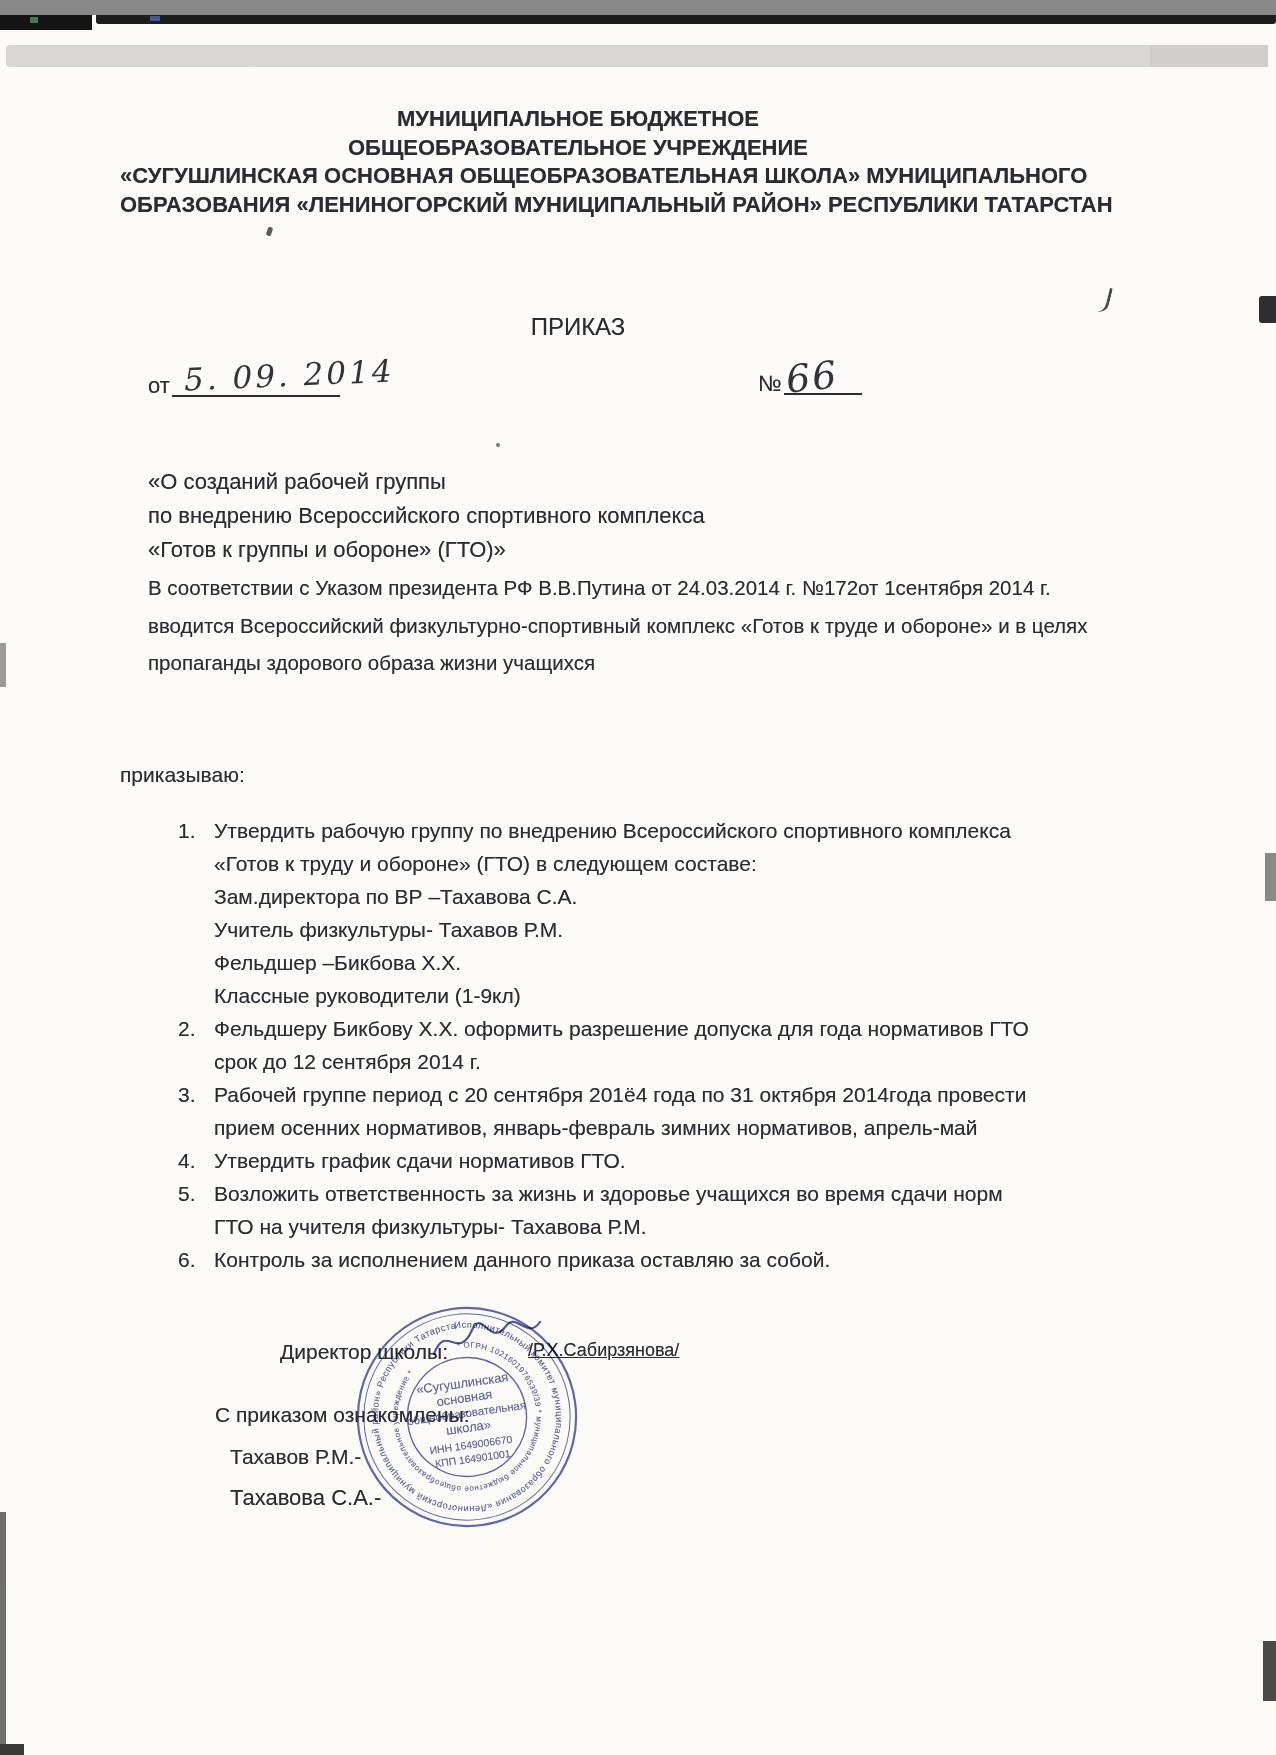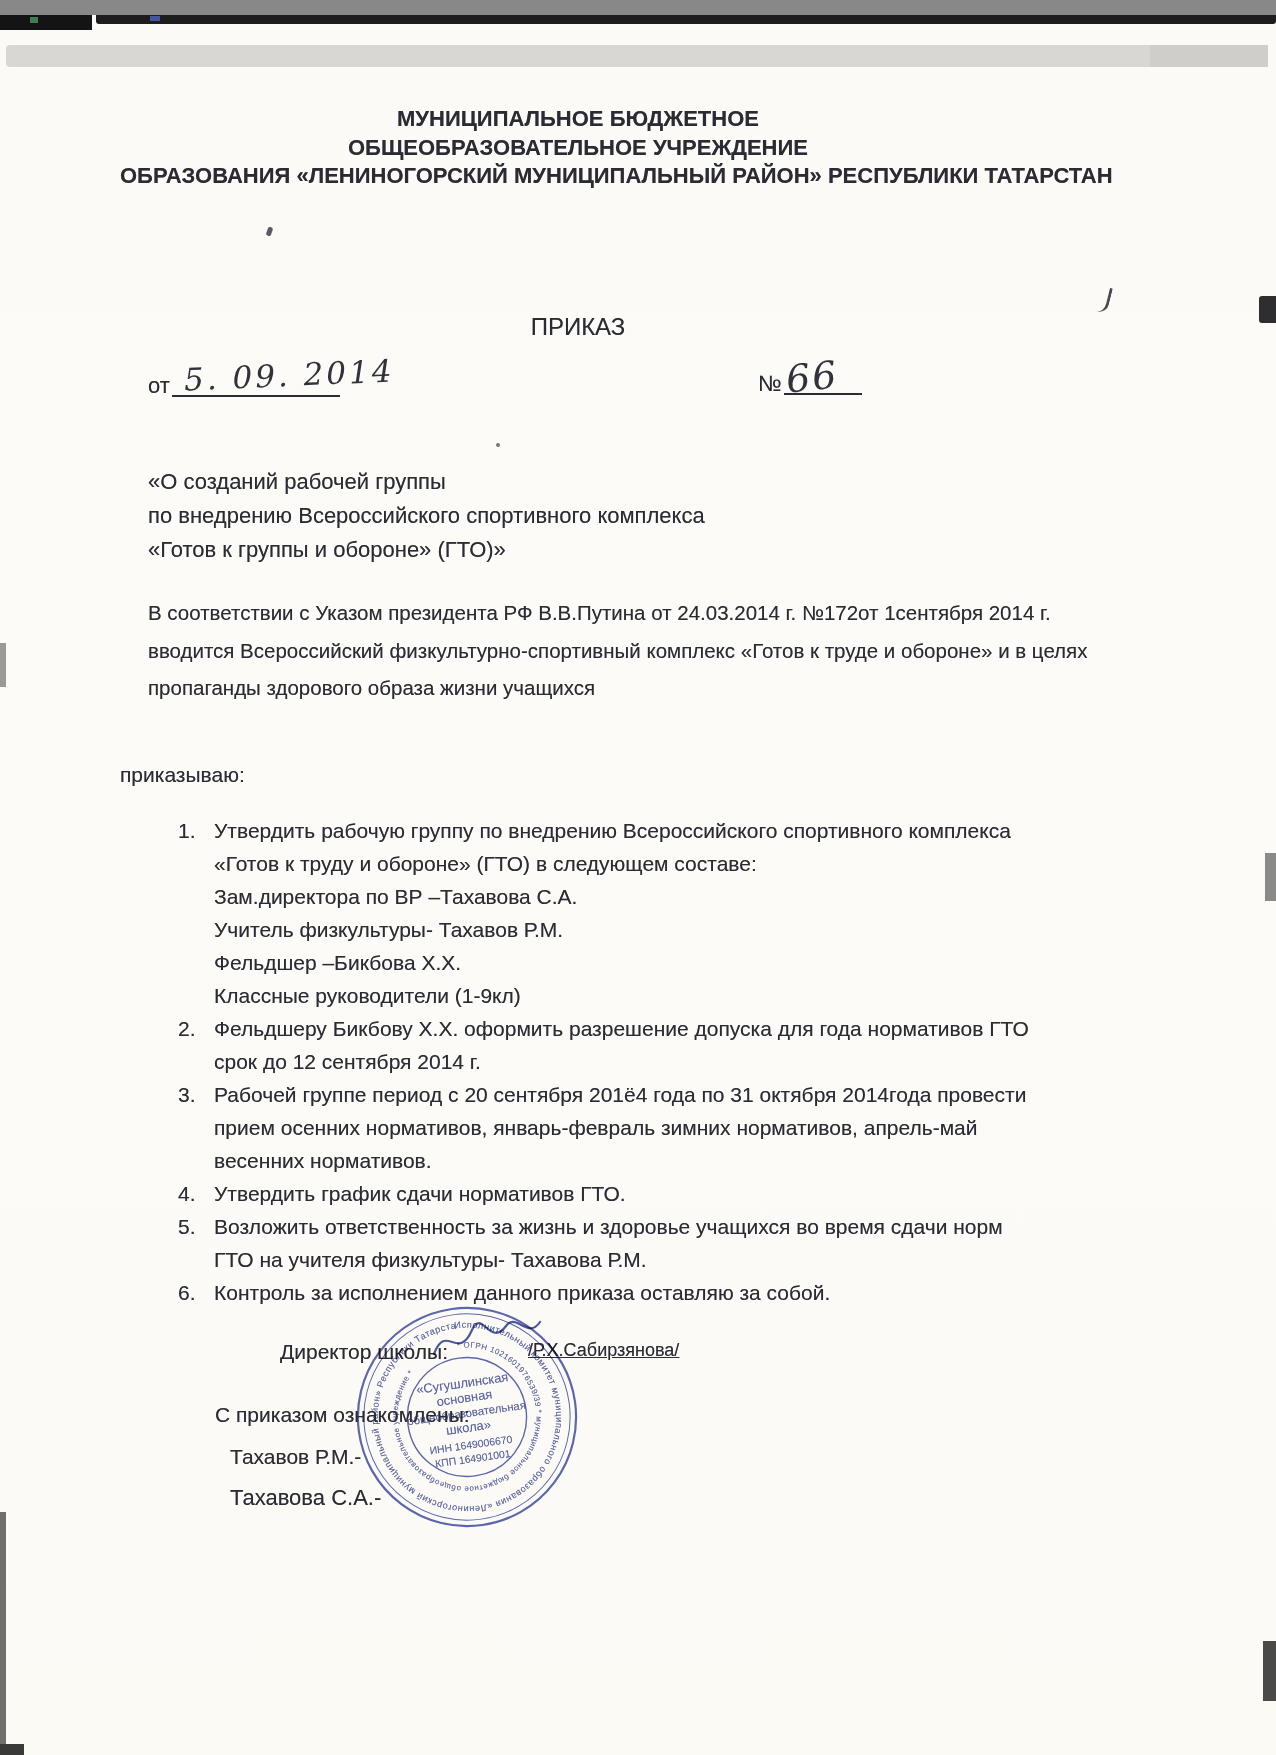--- a/index.html
+++ b/index.html
@@ -54,21 +54,21 @@
     color:#32323c; white-space:nowrap; text-shadow:none;
   }
   .date-hand { left:36px; top:-16px; font-size:31px; letter-spacing:3px; transform:rotate(-2.5deg); }
   .num-hand  { left:28px; top:-16px; font-size:38px; letter-spacing:2px; transform:rotate(-6deg); }
 
   .subject {
     position:absolute; top:450px; left:148px;
     font-weight:normal; font-size:22px; line-height:34px; white-space:nowrap;
   }
   .preamble {
-    position:absolute; top:579px; left:148px;
+    position:absolute; top:554px; left:148px;
     font-size:20.5px; line-height:37.5px; white-space:nowrap;
   }
   .decree {
     position:absolute; top:748px; left:120px; width:916px;
     font-size:21px;
   }
   .order-list {
     position:absolute; top:799px; left:148px;
     font-size:21px; line-height:33px;
   }
@@ -107,20 +107,21 @@
   <div class="artifact a-right2"></div>
   <div class="artifact a-right3"></div>
   <div class="artifact a-left1"></div>
   <div class="artifact a-left2"></div>
   <div class="artifact a-corner"></div>
   <div class="artifact a-bottom"></div>
 
   <div class="doc-header">
     <div>МУНИЦИПАЛЬНОЕ  БЮДЖЕТНОЕ</div>
     <div>ОБЩЕОБРАЗОВАТЕЛЬНОЕ  УЧРЕЖДЕНИЕ</div>
+    <div>«СУГУШЛИНСКАЯ ОСНОВНАЯ ОБЩЕОБРАЗОВАТЕЛЬНАЯ ШКОЛА» МУНИЦИПАЛЬНОГО</div>
     <div>ОБРАЗОВАНИЯ «ЛЕНИНОГОРСКИЙ МУНИЦИПАЛЬНЫЙ РАЙОН» РЕСПУБЛИКИ ТАТАРСТАН</div>
   </div>
 
   <div class="doc-title">ПРИКАЗ</div>
 
   <div class="date-row">
     <span>от</span><span class="uline date-uline"></span>
     <span class="hand date-hand">5. 09. 2014</span>
   </div>
 
@@ -158,21 +159,20 @@
     <div class="order-item">
       <span class="item-num">2.</span>
       <div>Фельдшеру Бикбову Х.Х. оформить разрешение допуска для года нормативов ГТО</div>
       <div>срок до 12 сентября 2014 г.</div>
     </div>
 
     <div class="order-item">
       <span class="item-num">3.</span>
       <div>Рабочей группе период с 20 сентября 201ё4 года по 31 октября 2014года провести</div>
       <div>прием осенних нормативов, январь-февраль зимних нормативов, апрель-май</div>
-      <div>весенних нормативов.</div>
     </div>
 
     <div class="order-item">
       <span class="item-num">4.</span>
       <div>Утвердить график сдачи нормативов ГТО.</div>
     </div>
 
     <div class="order-item">
       <span class="item-num">5.</span>
       <div>Возложить ответственность за жизнь и здоровье учащихся во время сдачи норм</div>

